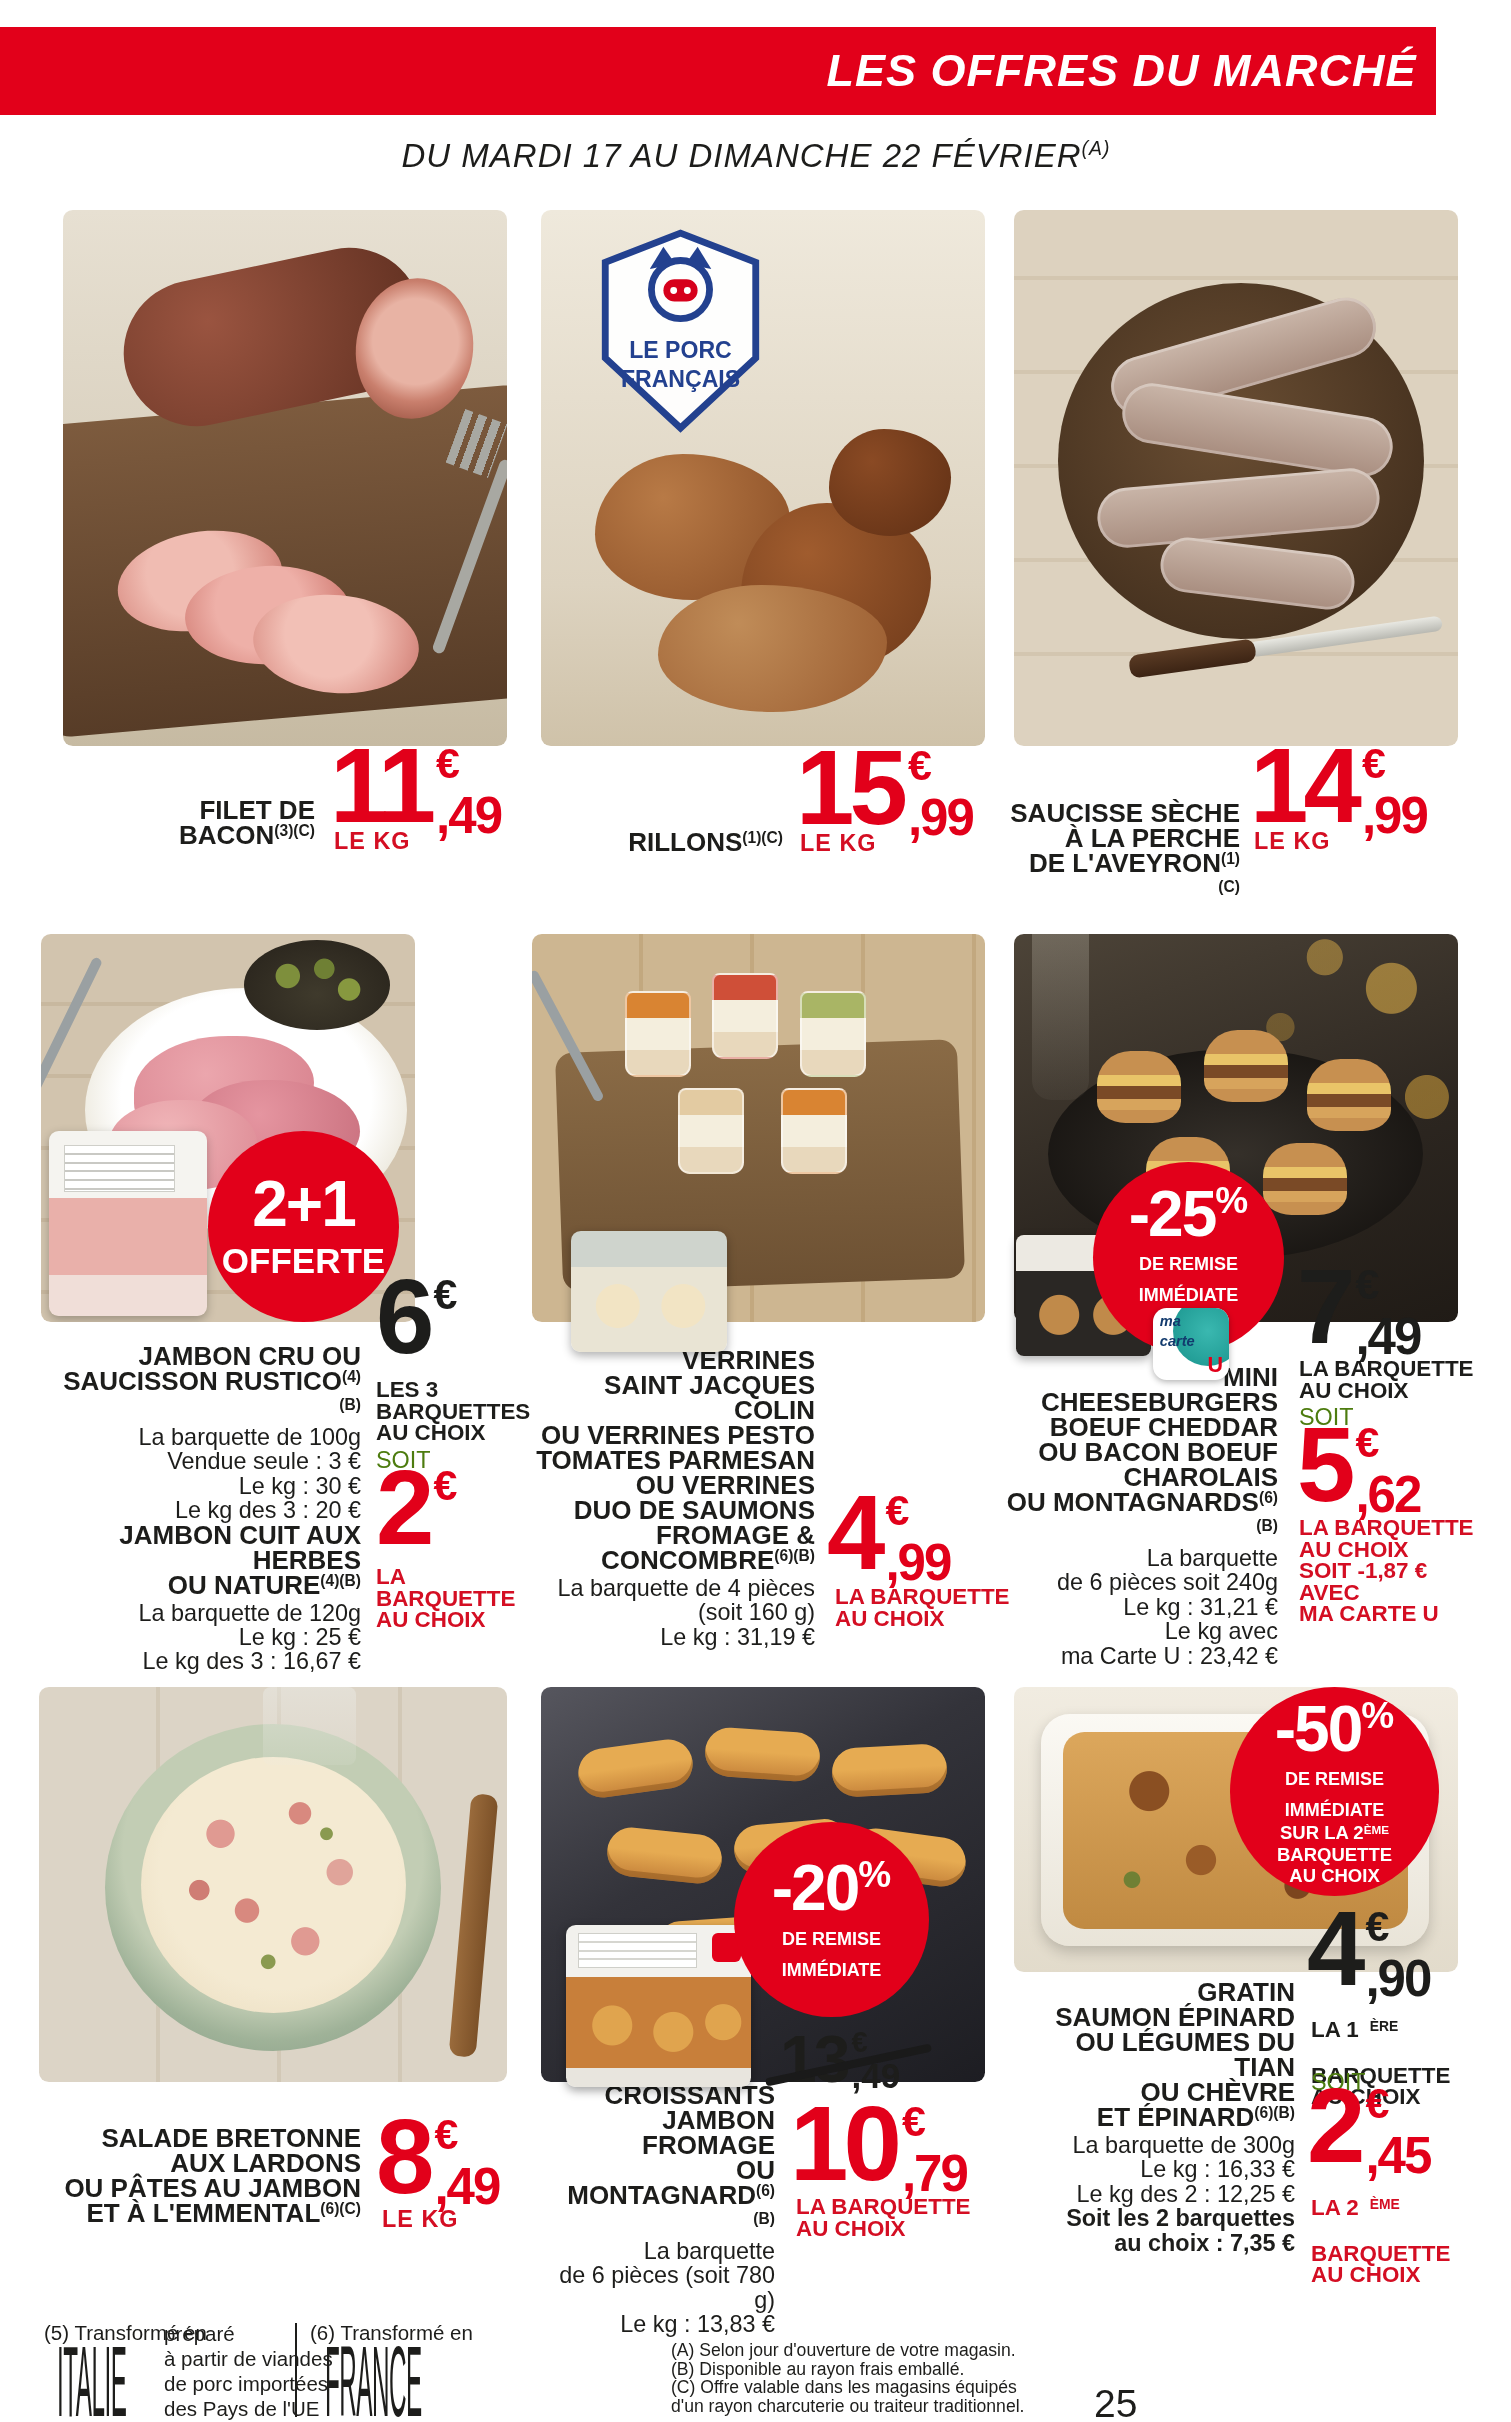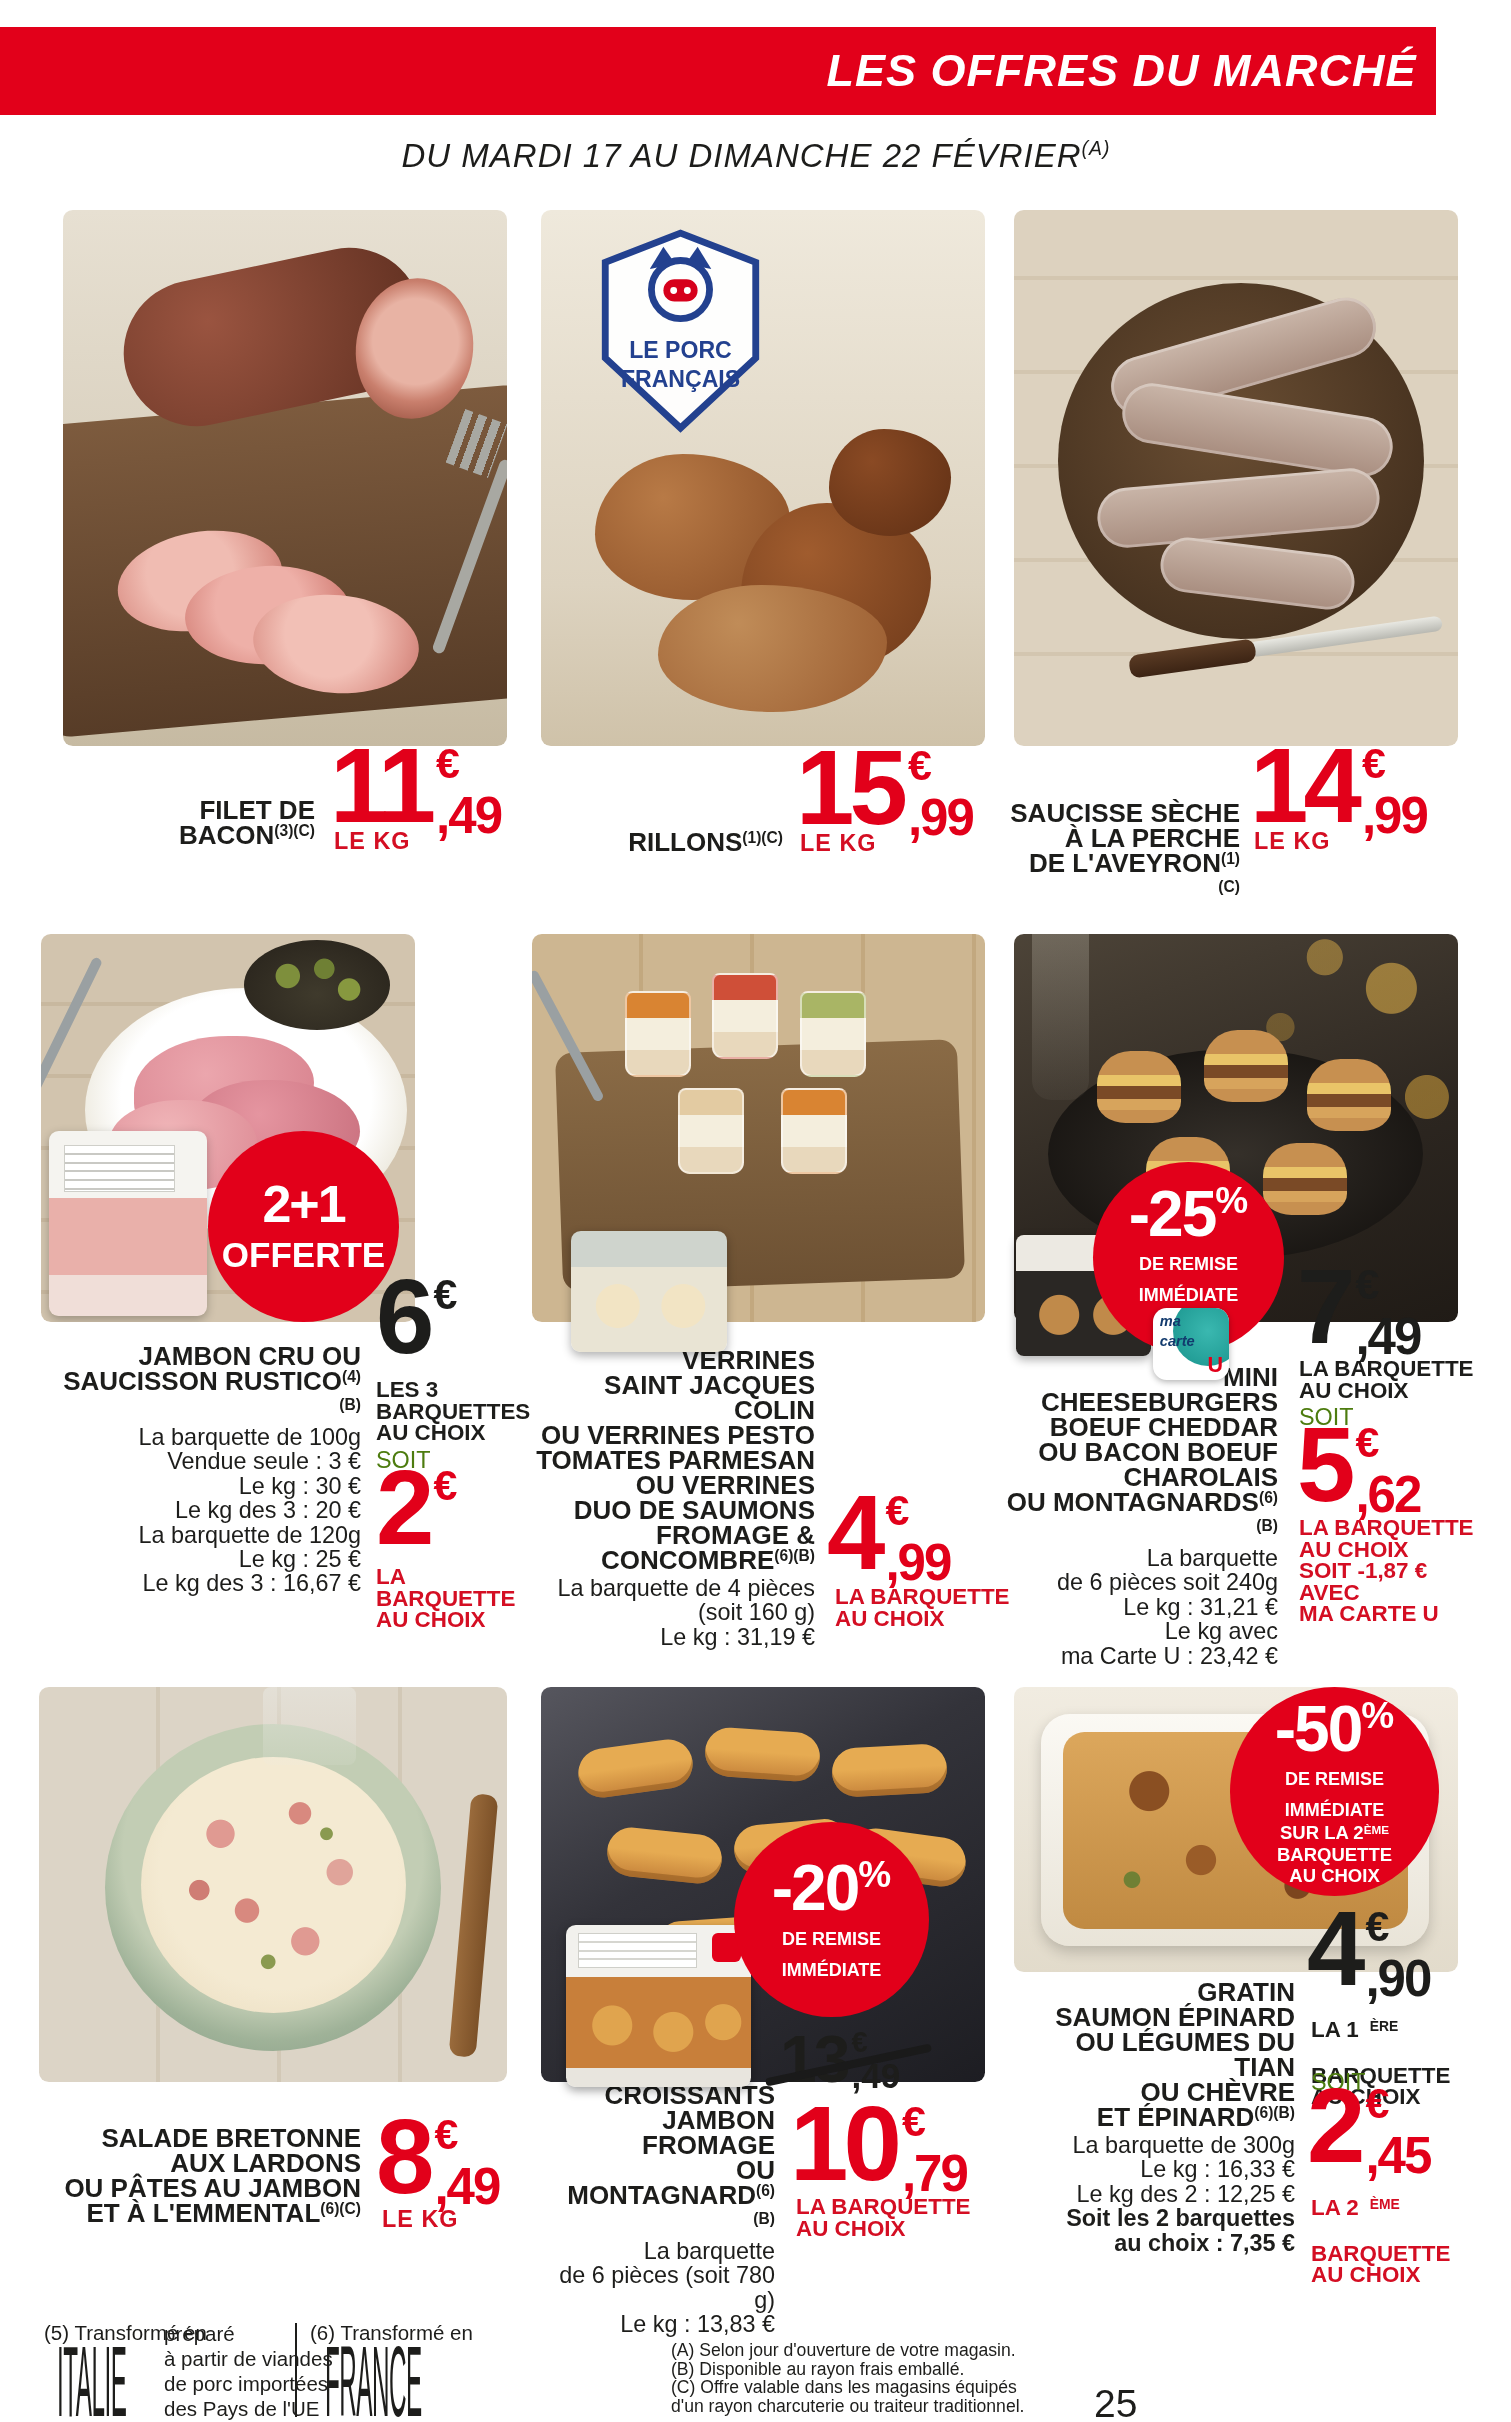--- a/index.html
+++ b/index.html
@@ -52,21 +52,21 @@
   .old .oi{font-size:66px;line-height:51px;letter-spacing:-2.9px;}
   .old .os{position:relative;width:55px;margin-left:3.9px;height:51px;}
   .old .oe{position:absolute;left:0;top:-7.8px;font-size:29px;}
   .old .od{position:absolute;left:0;top:21.5px;font-size:35px;}
   .old::after{content:"";position:absolute;left:-15.6px;right:-27px;top:52%;height:7.8px;
               background:#1a1a1a;transform:rotate(-12deg);border-radius:3.9px;}
 
   
   .badge{position:absolute;background:#e2001a;border-radius:50%;color:#fff;text-align:center;
          display:flex;flex-direction:column;align-items:center;justify-content:center;z-index:5;}
-  .b-big{font-size:52px;line-height:1;font-weight:700;letter-spacing:-2px;}
+  .b-big{font-size:64px;line-height:1;font-weight:700;letter-spacing:-2px;}
   .b-big.sm{font-size:64px;}
   .b-pct{font-size:37px;vertical-align:23.4px;letter-spacing:0;}
   .b-sub{font-size:35px;font-weight:700;margin-top:5.9px;}
   .b-l{font-size:18px;line-height:25px;font-weight:700;margin-top:6px;}
   .b-avec{font-size:19.5px;font-weight:700;margin-top:2px;}
   .b-s{font-size:18.5px;line-height:20.5px;font-weight:700;}
   .bsup{font-size:11.7px;position:relative;top:-4.9px;}
 
   
   .carte{position:absolute;left:60px;top:146px;width:76px;height:72px;background:#fff;
@@ -250,20 +250,22 @@
     </div>
   </div>
 
   <div class="nb" style="left:59px;top:1344px;width:302px">
     <span class="trun"><span class="t">JAMBON CRU OU
 SAUCISSON RUSTICO</span><span class="sup">(4)(B)</span></span>
     <span class="d">La barquette de 100g
 Vendue seule : 3 €
 Le kg : 30 €
 Le kg des 3 : 20 €</span>
+    <span class="trun"><span class="t">JAMBON CUIT AUX HERBES
+OU NATURE</span><span class="sup">(4)(B)</span></span>
     <span class="d">La barquette de 120g
 Le kg : 25 €
 Le kg des 3 : 16,67 €</span>
   </div>
   <div class="price blk" style="left:376px;top:1278px">
     <span class="p-int">6</span>
       <span class="p-eur-solo">€</span>
   </div>
   <div class="side-label blk" style="left:376px;top:1379px">LES 3
 BARQUETTES

